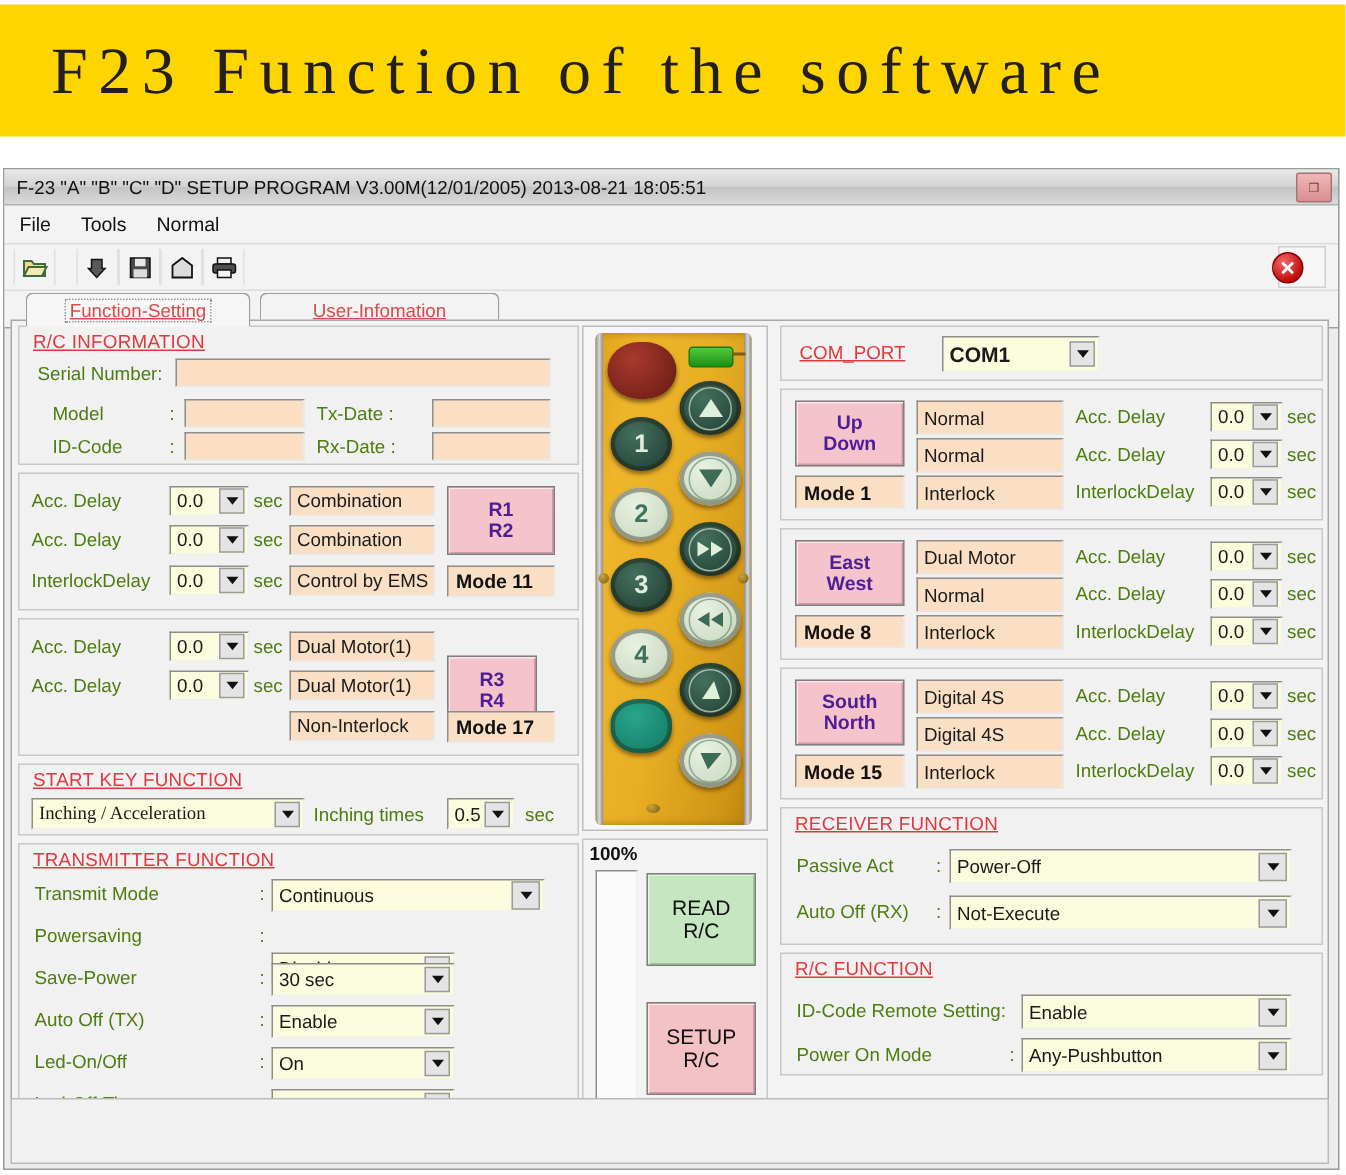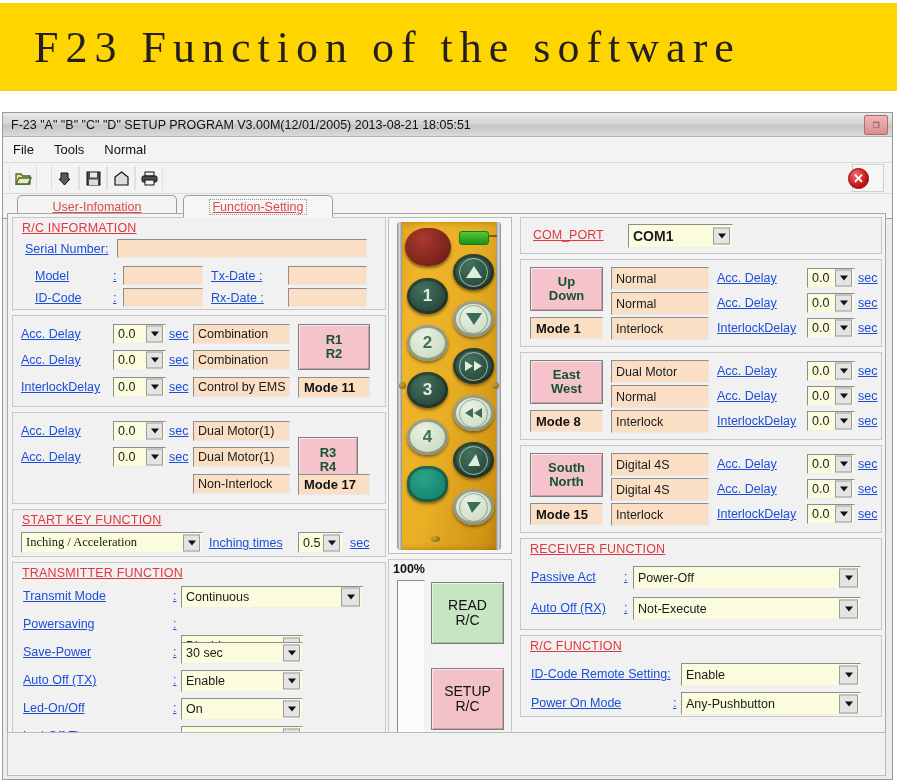--- a/index.html
+++ b/index.html
@@ -104,21 +104,21 @@
 
   .gbox{
     background:#f1f1f1;border:1px solid #c8c8c8;box-sizing:border-box;
     position:relative;margin-bottom:5px;
   }
   .legend{
     color:#e0383f;font-size:12.5px;text-decoration:underline;
     position:absolute;left:9px;top:3px;white-space:nowrap;letter-spacing:.2px;
   }
 
-  .lbl{font-size:12.5px;color:#1d4ed8;white-space:nowrap;text-decoration:underline;}
+  .lbl{font-size:12.5px;color:#4d7c0f;white-space:nowrap;}
 
   
   .peach{
     background:#fadfc4;border-top:1px solid #8d8d8d;border-left:1px solid #8d8d8d;
     border-right:1px solid #e8e8e8;border-bottom:1px solid #e8e8e8;
     box-sizing:border-box;font-size:12.5px;color:#1a1a1a;
     display:flex;align-items:center;padding-left:4px;white-space:nowrap;overflow:hidden;
   }
   
   .combo{
@@ -137,21 +137,21 @@
     border-top:5px solid #111;
   }
   .combo.wide .arrow{width:17px;height:17px;}
 
   
   .pinkbtn{
     background:#f4c3cb;border:1px solid #7e7e7e;
     box-shadow:inset 1px 1px 0 #fde6ea,inset -1px -1px 0 #cf9aa2;
     box-sizing:border-box;display:flex;flex-direction:column;
     align-items:center;justify-content:center;
-    font-size:13px;font-weight:bold;color:#14532d;line-height:1.05;
+    font-size:13px;font-weight:bold;color:#4c1d95;line-height:1.05;
   }
   
   .modebox{
     background:#fadfc4;border-top:1px solid #8d8d8d;border-left:1px solid #8d8d8d;
     border-right:1px solid #e8e8e8;border-bottom:1px solid #e8e8e8;
     box-sizing:border-box;display:flex;align-items:center;padding-left:5px;
     font-size:13px;font-weight:bold;color:#111;
   }
 
   
@@ -284,25 +284,25 @@
         <rect x="1" y="5" width="15" height="6" rx="1.5" fill="#4d4d4d" stroke="#111"></rect>
         <rect x="4" y="9" width="9" height="5" fill="#f4f4f4" stroke="#111"></rect>
       </svg>
     </div>
     <div class="close-x-wrap">
       <div class="close-x">✕</div>
     </div>
   </div>
 
   <div class="tabstrip">
+    <div class="tab active tab-fn">
+      <span class="tab-label">Function-Setting</span>
+    </div>
     <div class="tab tab-ui">
       <span class="tab-label">User-Infomation</span>
-    </div>
-    <div class="tab active tab-fn">
-      <span class="tab-label">Function-Setting</span>
     </div>
   </div>
 
   <div class="client">
 
     <div class="col-left">
 
       <div class="gbox" style="height:93px;">
         <div class="legend">R/C INFORMATION</div>
 

